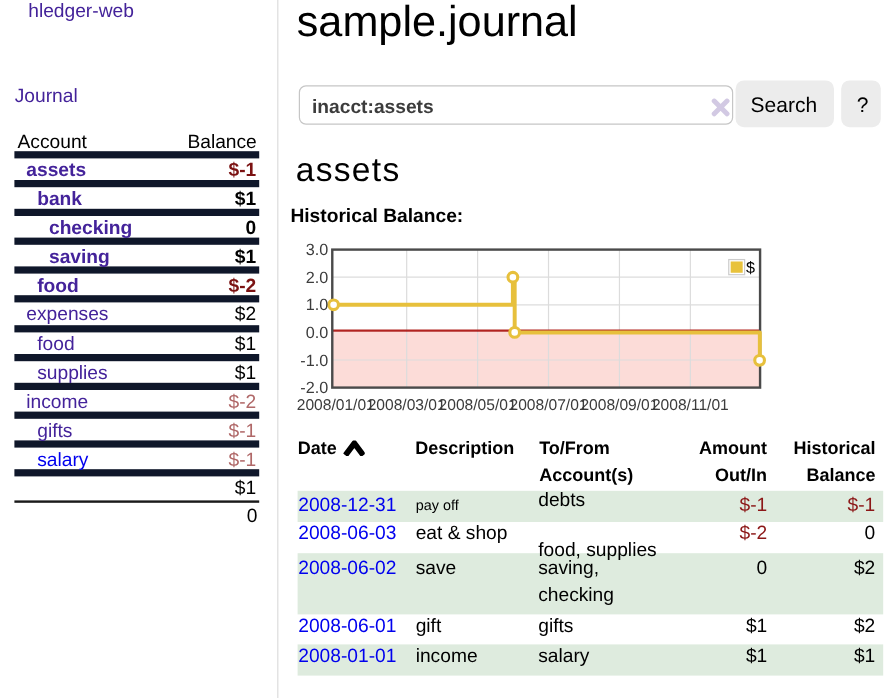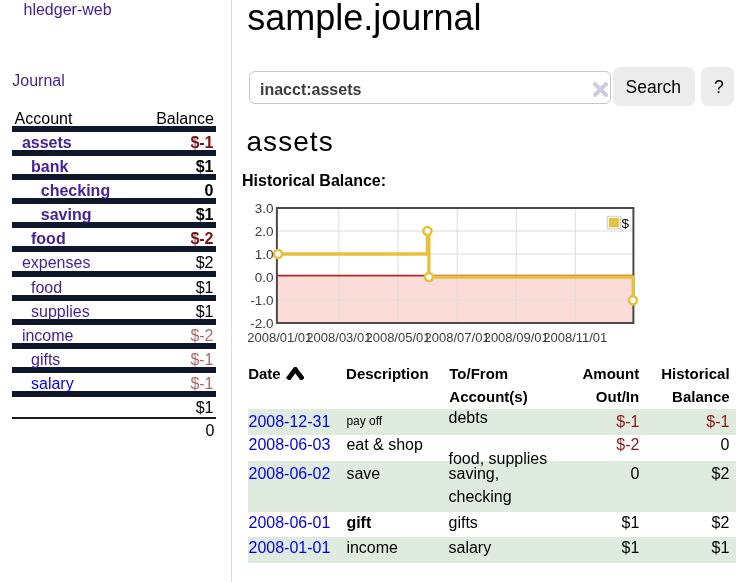--- a/index.html
+++ b/index.html
@@ -131,21 +131,21 @@
 <div class="abs r" style="font-size:16px; line-height:19px; left:649.4px; top:435.3px; width:80px;">0</div>
 
 <div class="abs blue" style="font-size:16px; line-height:19px; left:248.5px; top:463.9px;">2008-06-02</div>
 <div class="abs" style="font-size:16px; line-height:19px; left:346.4px; top:463.9px;">save</div>
 <div class="abs" style="font-size:16px; line-height:19px; left:448.5px; top:463.9px;">saving,</div>
 <div class="abs" style="font-size:16px; line-height:19px; left:448.5px; top:486.9px;">checking</div>
 <div class="abs r" style="font-size:16px; line-height:19px; left:559.4px; top:463.9px; width:80px;">0</div>
 <div class="abs r" style="font-size:16px; line-height:19px; left:649.4px; top:463.9px; width:80px;">$2</div>
 
 <div class="abs blue" style="font-size:16px; line-height:19px; left:248.5px; top:512.9px;">2008-06-01</div>
-<div class="abs" style="font-size:16px; line-height:19px; left:346.4px; top:512.9px;font-weight:bold;">gift</div>
+<div class="abs" style="font-size:16px; line-height:19px; left:346.4px; top:512.9px;">gift</div>
 <div class="abs" style="font-size:16px; line-height:19px; left:448.5px; top:512.9px;">gifts</div>
 <div class="abs r" style="font-size:16px; line-height:19px; left:559.4px; top:512.9px; width:80px;">$1</div>
 <div class="abs r" style="font-size:16px; line-height:19px; left:649.4px; top:512.9px; width:80px;">$2</div>
 
 <div class="abs blue" style="font-size:16px; line-height:19px; left:248.5px; top:538.3px;">2008-01-01</div>
 <div class="abs" style="font-size:16px; line-height:19px; left:346.4px; top:538.3px;">income</div>
 <div class="abs" style="font-size:16px; line-height:19px; left:448.5px; top:538.3px;">salary</div>
 <div class="abs r" style="font-size:16px; line-height:19px; left:559.4px; top:538.3px; width:80px;">$1</div>
 <div class="abs r" style="font-size:16px; line-height:19px; left:649.4px; top:538.3px; width:80px;">$1</div>
 

